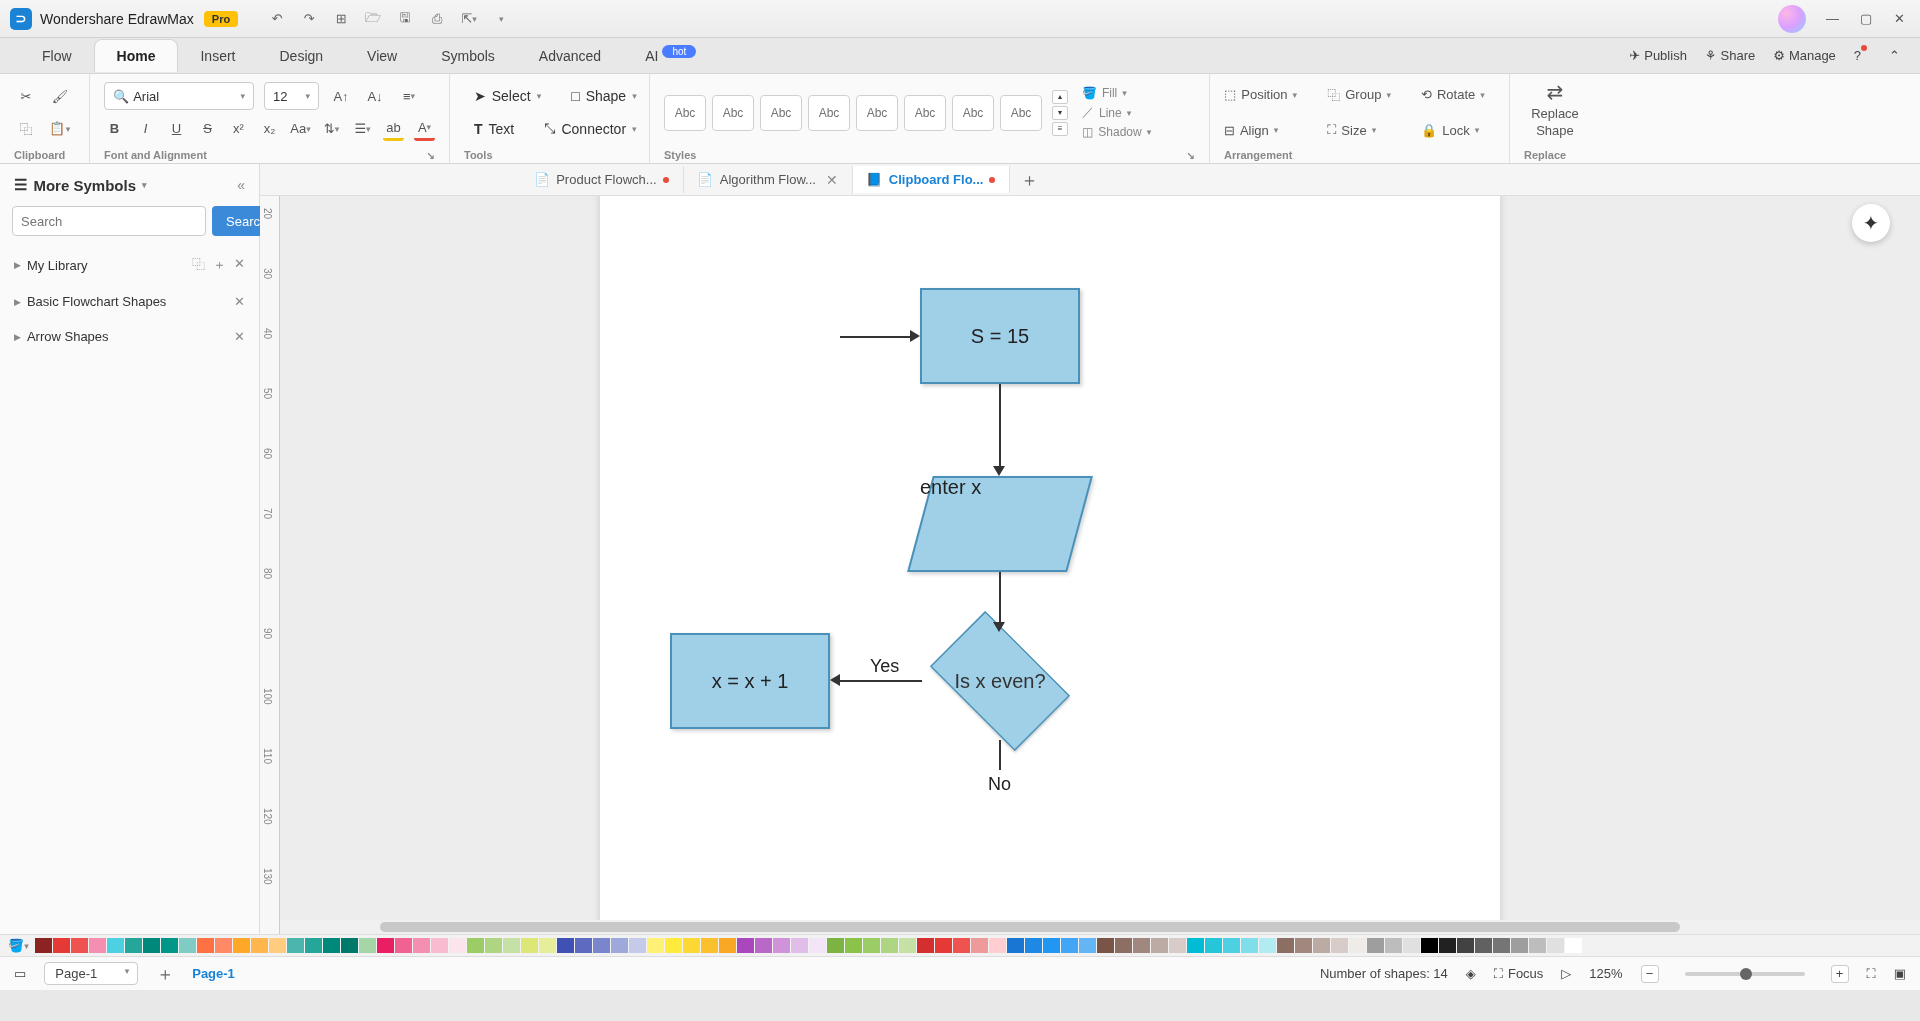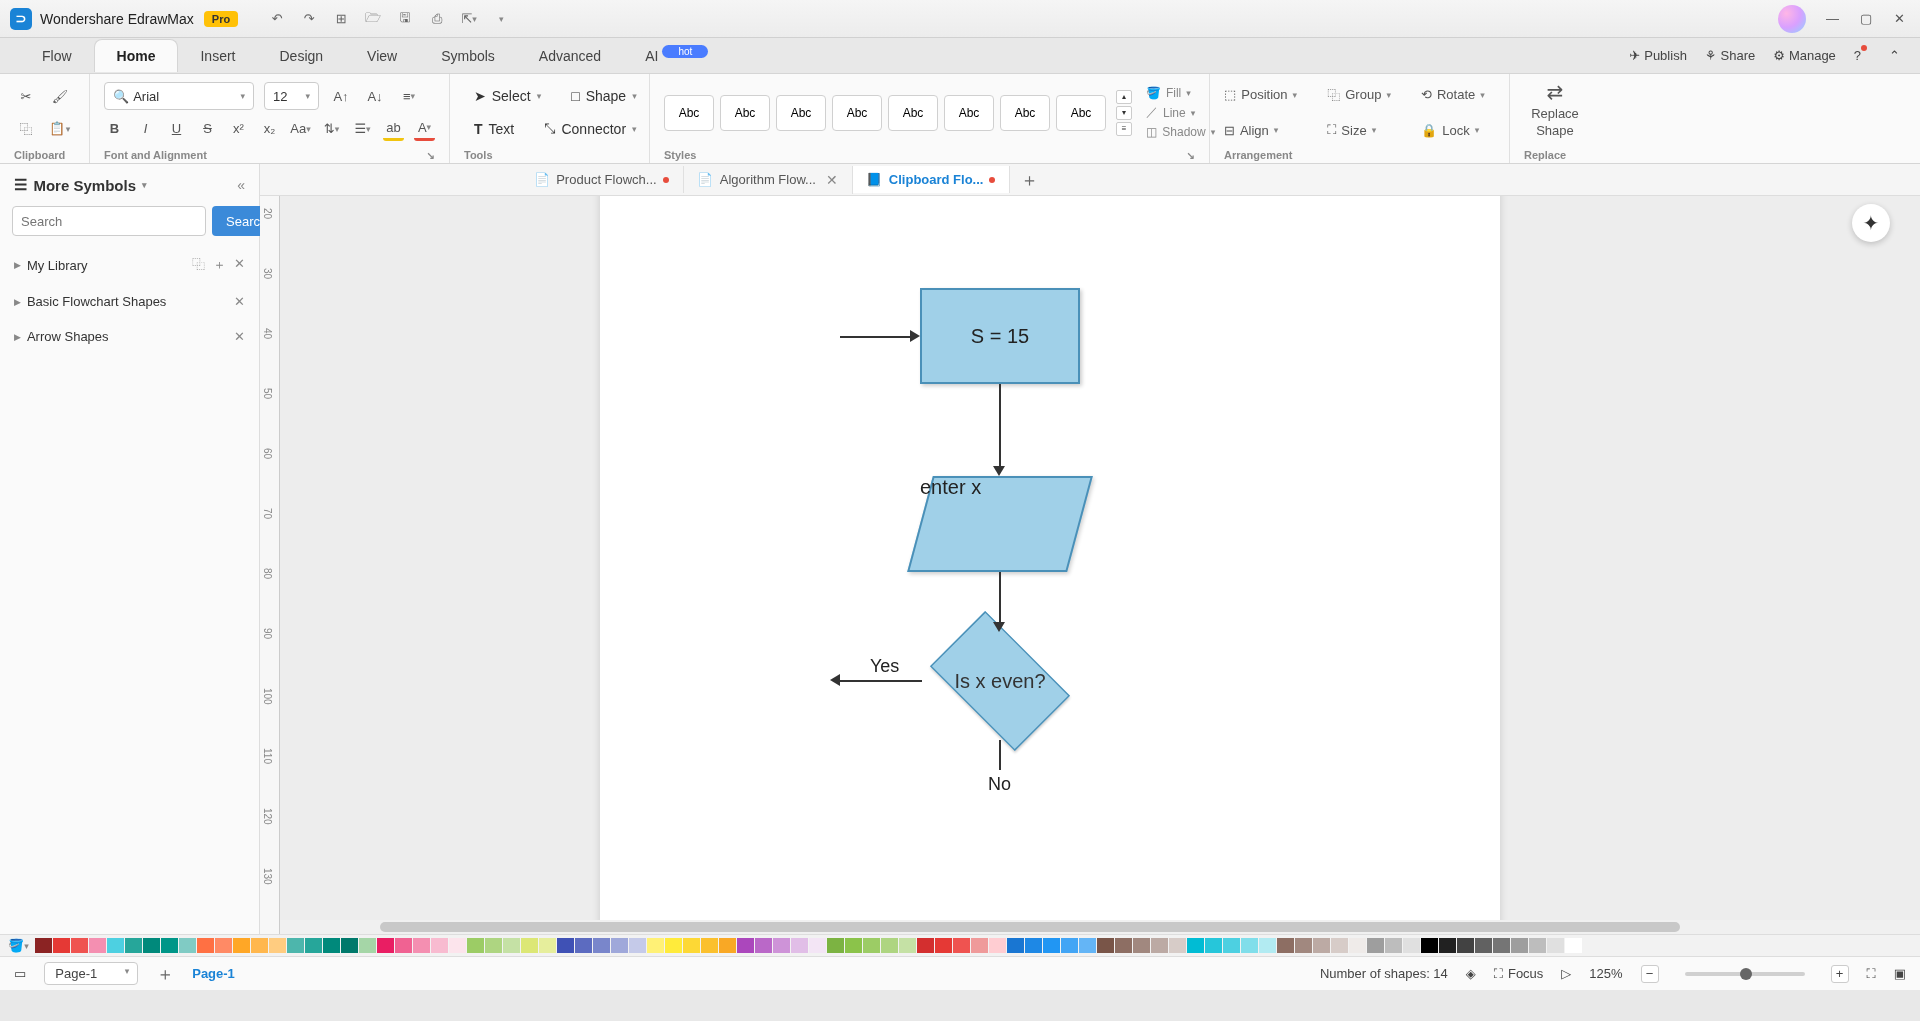--- a/index.html
+++ b/index.html
@@ -12,41 +12,41 @@
 .qat { display: flex; gap: 14px; margin-left: 30px; align-items: center; }
 .qat-icon { width: 18px; height: 18px; display: flex; align-items: center; justify-content: center; color: #666; cursor: pointer; }
 .titlebar-spacer { flex: 1; }
 .avatar { width: 28px; height: 28px; border-radius: 50%; background: radial-gradient(circle at 30% 30%, #ffb6e6, #d9a0ff, #8fd3ff); margin-right: 20px; }
 .win-controls { display: flex; gap: 18px; }
 .win-btn { width: 16px; height: 16px; color: #555; cursor: pointer; }
 
 .menubar { height: 36px; background: #e8e8e8; display: flex; align-items: center; padding: 0 20px; border-bottom: 1px solid #d5d5d5; }
 .menu-tab { padding: 8px 22px; font-size: 14px; color: #444; cursor: pointer; }
 .menu-tab.active { background: #fafafa; border-radius: 8px 8px 0 0; font-weight: 600; color: #222; border: 1px solid #d5d5d5; border-bottom: none; }
-.ai-badge { background: #4a7cff; color: #fff; font-size: 10px; padding: 1px 16px; border-radius: 8px; margin-left: 4px; position: relative; top: -6px; }
+.ai-badge { background: #4a7cff; color: #fff; font-size: 10px; padding: 1px 10px; border-radius: 8px; margin-left: 4px; position: relative; top: -6px; }
 .menubar-spacer { flex: 1; }
 .menubar-right { display: flex; gap: 18px; align-items: center; }
 .menubar-item { display: flex; align-items: center; gap: 4px; color: #444; cursor: pointer; font-size: 13px; }
 .red-dot { width: 6px; height: 6px; background: #e74c3c; border-radius: 50%; position: relative; top: -8px; left: -4px; }
 
 .ribbon { height: 90px; background: #fafafa; display: flex; border-bottom: 1px solid #d5d5d5; }
 .ribbon-group { border-right: 1px solid #e0e0e0; padding: 6px 14px 2px 14px; display: flex; flex-direction: column; justify-content: space-between; }
 .ribbon-group-label { font-size: 11px; color: #888; text-align: center; padding-top: 4px; display: flex; justify-content: space-between; align-items: center; font-weight: bold; }
 .dialog-launcher { font-size: 10px; color: #888; cursor: pointer; }
 .ribbon-row { display: flex; gap: 10px; align-items: center; height: 34px; }
 .ribbon-btn { width: 24px; height: 24px; display: flex; align-items: center; justify-content: center; color: #555; cursor: pointer; border-radius: 3px; }
 .font-select { width: 150px; height: 28px; border: 1px solid #ccc; border-radius: 4px; padding: 0 8px; display: flex; align-items: center; background: #fff; font-size: 13px; justify-content: space-between; }
 .size-select { width: 55px; height: 28px; border: 1px solid #ccc; border-radius: 4px; padding: 0 8px; display: flex; align-items: center; background: #fff; font-size: 13px; justify-content: space-between; }
 .search-glyph { color: #aaa; margin-right: 4px; }
 .caret { font-size: 9px; color: #888; }
 
 .tool-btn { display: flex; align-items: center; gap: 6px; padding: 6px 10px; cursor: pointer; border-radius: 4px; font-size: 14px; }
 
 .style-gallery { display: flex; gap: 6px; align-items: center; }
-.style-swatch { width: 50px; height: 36px; border: 1px solid #d0d0d0; border-radius: 4px; display: flex; align-items: center; justify-content: center; font-size: 12px; color: #000000; background: #fff; cursor: pointer; }
+.style-swatch { width: 42px; height: 36px; border: 1px solid #d0d0d0; border-radius: 4px; display: flex; align-items: center; justify-content: center; font-size: 12px; color: #737373; background: #fff; cursor: pointer; }
 .style-scroll { display: flex; flex-direction: column; gap: 2px; margin-left: 4px; }
 .style-scroll-btn { width: 16px; height: 14px; border: 1px solid #ccc; border-radius: 2px; font-size: 8px; display: flex; align-items: center; justify-content: center; cursor: pointer; background: #fff; }
 
 .fill-line-col { display: flex; flex-direction: column; gap: 4px; justify-content: center; }
 .fls-item { display: flex; align-items: center; gap: 5px; font-size: 12px; color: #888; cursor: pointer; }
 
 .arrange-grid { display: grid; grid-template-columns: auto auto; gap: 6px 20px; }
 .arrange-item { display: flex; align-items: center; gap: 5px; font-size: 13px; color: #555; cursor: pointer; }
 
 .replace-col { display: flex; flex-direction: column; align-items: center; justify-content: center; gap: 2px; cursor: pointer; color: #555; }
@@ -455,20 +455,23 @@
         <div class="fc-shape" style="left:320px;top:290px">
           <div class="io" style="position:absolute;inset:0"></div>
           <span style="position:relative">enter x</span>
         </div>
 
         <div class="decision-wrap" style="left:320px;top:430px">
           <div class="diamond"></div>
           <div class="label">Is x even?</div>
         </div>
 
+        <div class="fc-shape process" style="left:70px;top:447px">
+            <span>x = x + 1</span>
+          </div>
 
         <div class="arrow-line" style="left:240px;top:150px;width:70px;height:2px"></div>
         <div class="arrow-head arrow-right" style="left:310px;top:144px"></div>
 
         <div class="arrow-line" style="left:399px;top:198px;width:2px;height:82px"></div>
         <div class="arrow-head arrow-down" style="left:393px;top:280px"></div>
 
         <div class="arrow-line" style="left:399px;top:386px;width:2px;height:50px"></div>
         <div class="arrow-head arrow-down" style="left:393px;top:436px"></div>
 

